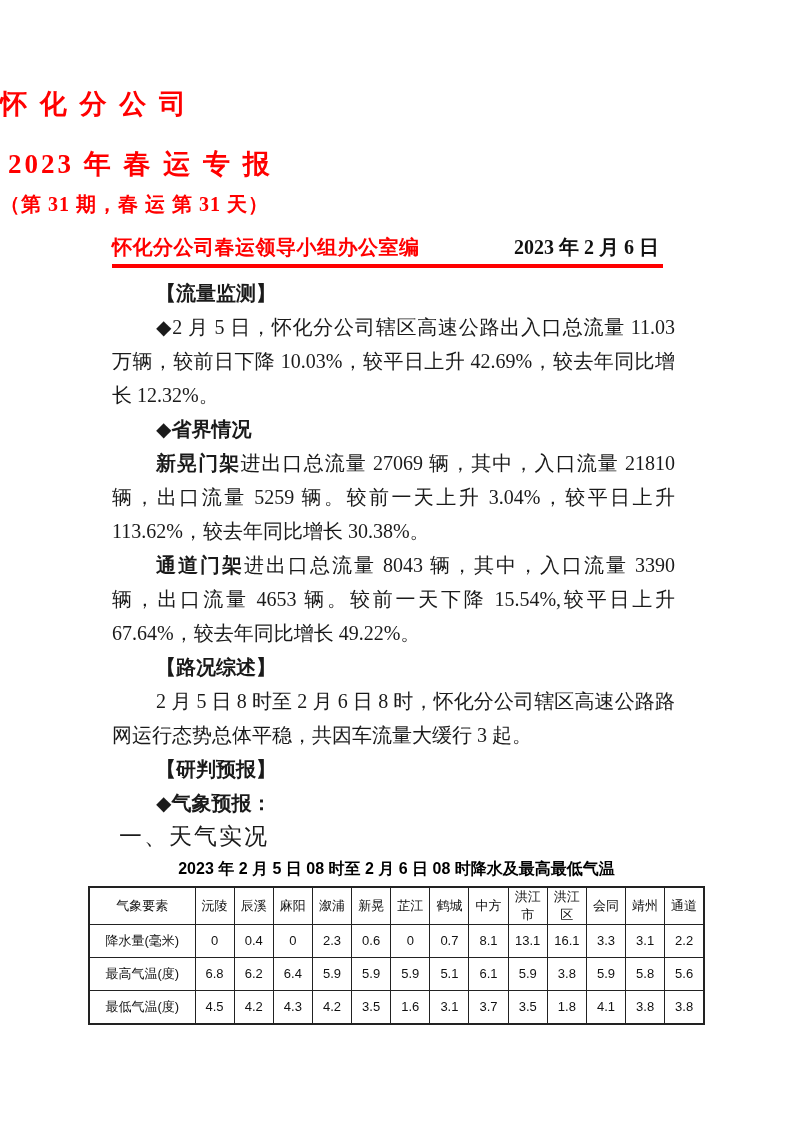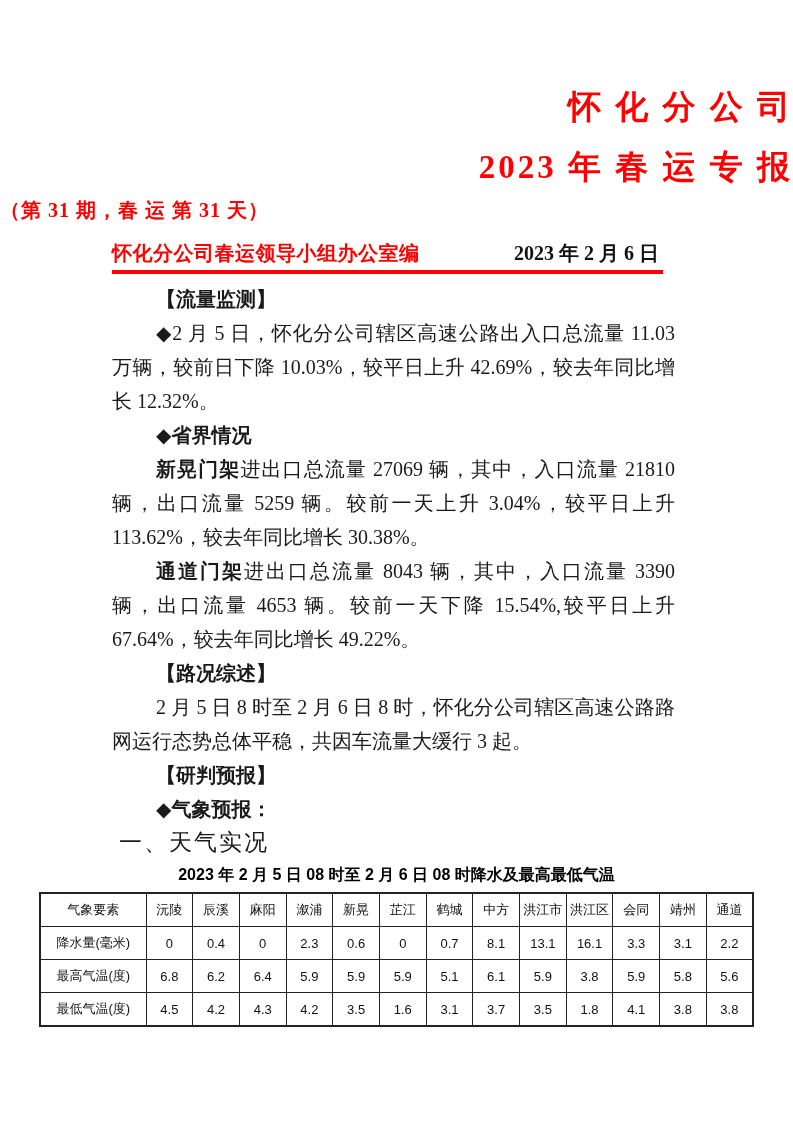--- a/index.html
+++ b/index.html
@@ -10,27 +10,27 @@
     box-sizing:border-box;
     padding-top:88px;
     overflow:hidden;
     font-family:"Liberation Serif","DejaVu Serif",serif;
     color:#1a1a1a;
   }
   .title1,.title2{
     margin:0;
     color:#ff0000;
     font-weight:700;
-    font-size:33px;
+    font-size:27px;
     line-height:1.2;
-    text-align:right;
+    text-align:left;
     letter-spacing:3px;
     white-space:pre;
   }
-  .title2{margin-top:20px;}
+  .title2{margin-top:28px;padding-left:8px;}
   .issue{
     margin-top:10px;
     color:#ff0000;
     font-weight:700;
     font-size:20px;
     text-align:left;
     letter-spacing:1px;
   }
   .editor-row{
     margin:16px 130px 0 112px;
@@ -70,21 +70,21 @@
   .table-title{
     margin-top:5px;
     text-align:center;
     font-family:"Liberation Sans","DejaVu Sans",sans-serif;
     font-weight:700;
     font-size:16px;
     color:#000;
   }
   .weather-table{
     margin:6px auto 0;
-    width:715px;
+    width:617px;
     table-layout:fixed;
     border-collapse:collapse;
     border:2px solid #222;
     font-family:"Liberation Sans","DejaVu Sans",sans-serif;
     font-size:13px;
     color:#111;
   }
   .weather-table th,.weather-table td{
     border:1px solid #222;
     height:32px;

